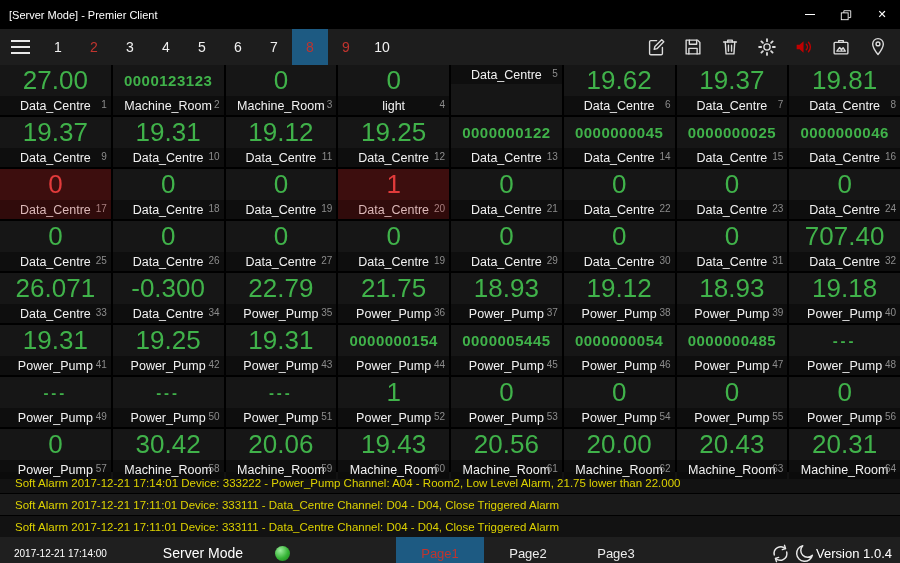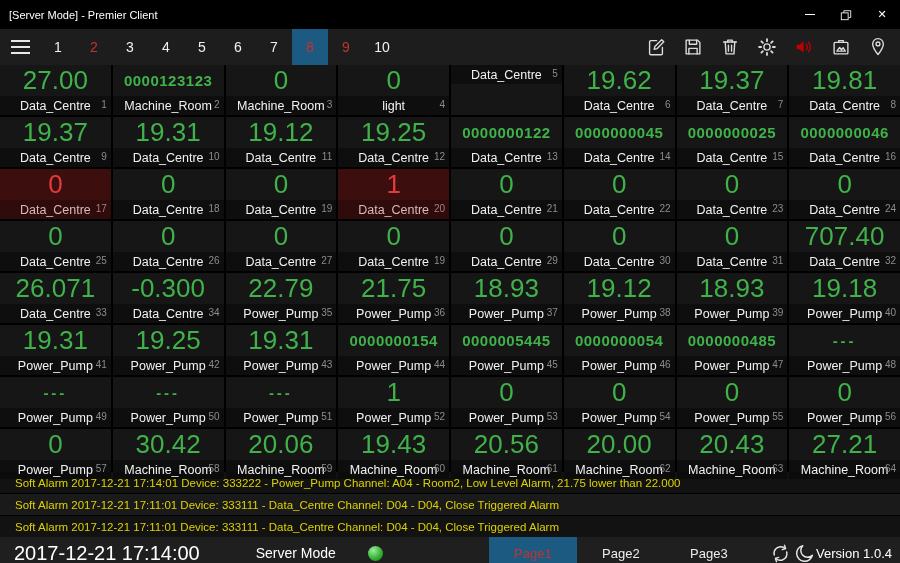--- a/index.html
+++ b/index.html
@@ -47,21 +47,21 @@
   .cell.alarm .idx{color:#a87f7f;}
 
   
   .alarm-list{height:65px;display:flex;flex-direction:column;background:#000;gap:1px;}
   .alarm-row{flex:1;display:flex;align-items:center;padding-left:15px;background:#121212;}
   .alarm-row:nth-child(2){background:#1a1a1a;}
   .alarm-text{color:var(--yellow);font-size:11.5px;white-space:nowrap;}
 
   
   .footer{height:32px;background:#1f1f1f;display:flex;align-items:center;position:relative;}
-  .f-datetime{margin-left:14px;font-size:20px;color:#fff;}
+  .f-datetime{margin-left:14px;font-size:10px;color:#fff;}
   .f-mode{margin-left:56px;font-size:14px;color:#fff;}
   .f-led{margin-left:32px;width:15px;height:15px;border-radius:50%;
     background:radial-gradient(circle at 35% 30%,#9dec9d,#35b335 55%,#1c7a1c);}
   .f-pages{display:flex;height:100%;margin-left:106px;}
   .page{width:88px;height:100%;display:flex;align-items:center;justify-content:center;font-size:13px;color:#ededed;}
   .page.active{background:var(--blue);color:var(--tab-red);}
   .f-right{margin-left:auto;display:flex;align-items:center;padding-right:8px;}
   .f-icon{width:24px;height:24px;display:flex;align-items:center;justify-content:center;}
   .f-icon svg{stroke:#e8e8e8;fill:none;stroke-width:1.5;stroke-linecap:round;stroke-linejoin:round;}
   .f-version{font-size:13px;color:#fff;}
@@ -656,21 +656,21 @@
 
   <div class="cell">
     <div class="value">20.43</div>
     <div class="meta">
       <span class="label">Machine_Room</span>
       <span class="idx">63</span>
     </div>
   </div>
 
   <div class="cell">
-    <div class="value">27.21</div>
+    <div class="value">20.31</div>
     <div class="meta">
       <span class="label">Machine_Room</span>
       <span class="idx">64</span>
     </div>
   </div>
 </div>
 
 <div class="alarm-list" id="alarms">
     <div class="alarm-row">
       <span class="alarm-text">Soft Alarm 2017-12-21 17:14:01 Device: 333222 - Power_Pump Channel: A04 - Room2, Low Level Alarm, 21.75 lower than 22.000</span>

